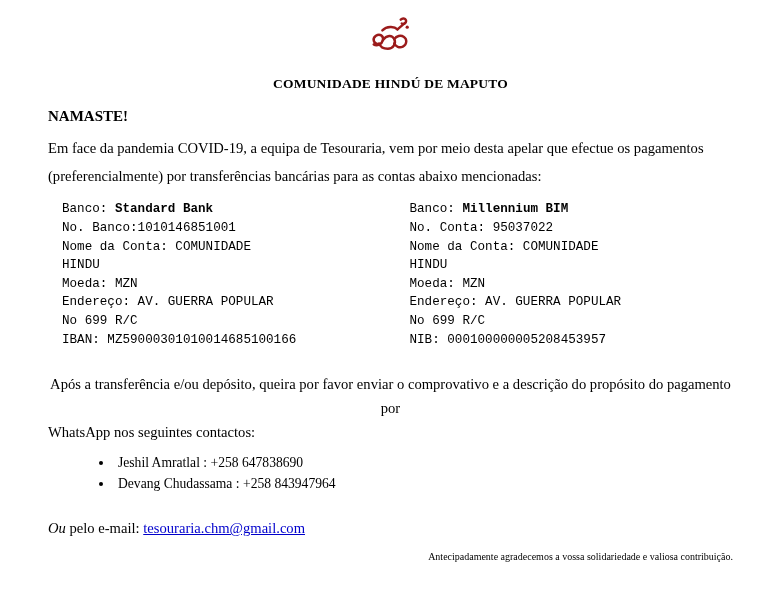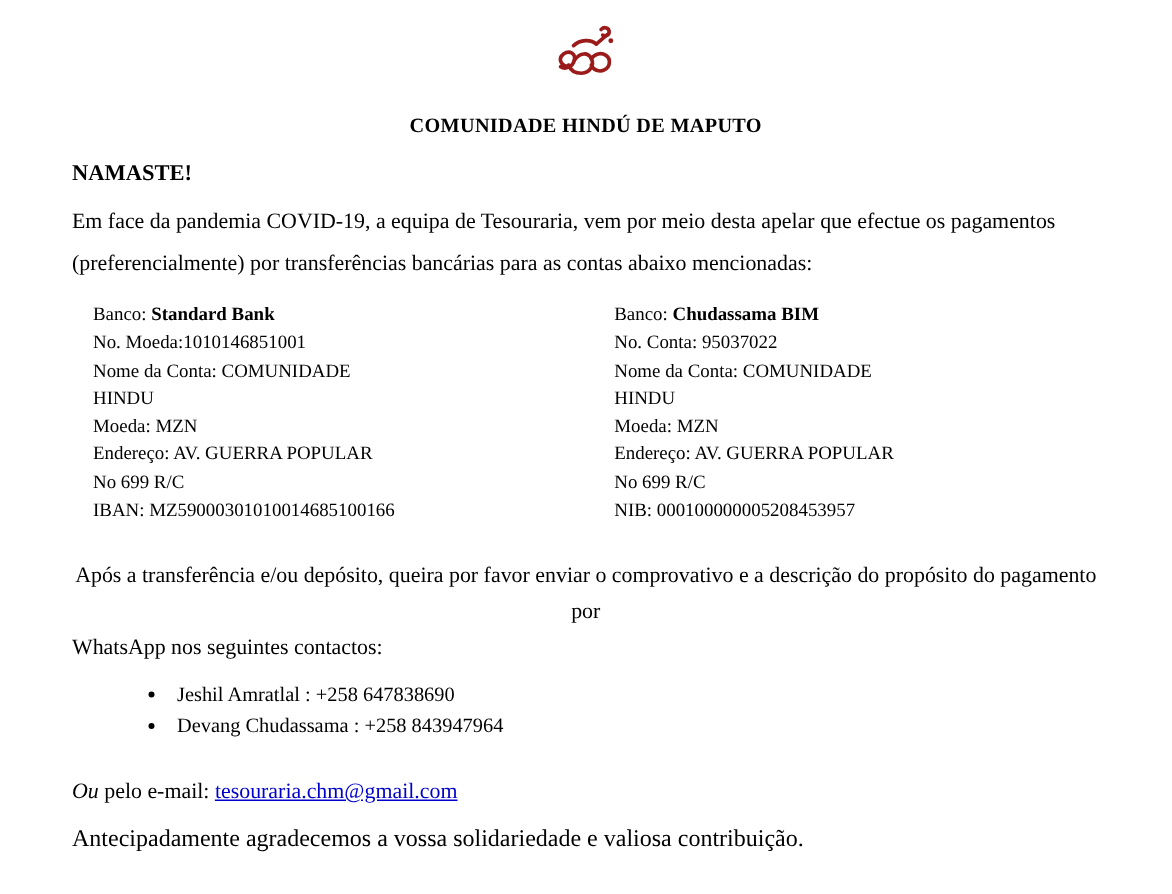--- a/index.html
+++ b/index.html
@@ -52,21 +52,21 @@
     line-height: 1.62;
     margin: 0 0 4px 0;
   }
   .para.tight {
     margin-bottom: 10px;
   }
   .bank-block {
     display: flex;
     margin: 12px 0 24px 0;
     padding-left: 14px;
-    font-family: Liberation Serif, serif;
+    font-family: Liberation Mono, monospace;
     font-size: 12.6px;
     line-height: 1.48;
   }
   .bank-col {
     width: 50%;
     box-sizing: border-box;
   }
   .bank-col.second {
     padding-left: 12px;
   }
@@ -98,22 +98,23 @@
     margin: 26px 0 0 0;
   }
   .email-line .ou {
     font-style: italic;
   }
   .email-link {
     color: #0000cc;
     text-decoration: underline;
   }
   .thanks {
-    font-size: 16px;
+    font-size: 10px;
     margin: 14px 0 0 0;
+    text-align: right;
   }
 </style>
 </head>
 <body>
 
 <div class="page">
 
   <div class="logo-area">
     <svg class="om-logo" viewBox="0 0 100 100" aria-hidden="true">
       <g fill="none" stroke="#9b1b1b" stroke-width="4.5" stroke-linecap="round">
@@ -131,30 +132,30 @@
   <div class="doc-title">COMUNIDADE HINDÚ DE MAPUTO</div>
 
   <div class="namaste">NAMASTE!</div>
 
   <p class="para">Em face da pandemia COVID-19, a equipa de Tesouraria, vem por meio desta apelar que efectue os pagamentos</p>
   <p class="para tight">(preferencialmente) por transferências bancárias para as contas abaixo mencionadas:</p>
 
   <div class="bank-block">
     <div class="bank-col">
       <div class="bank-line"><span>Banco:</span> <b>Standard Bank</b></div>
-      <div class="bank-line">No. Moeda:1010146851001</div>
+      <div class="bank-line">No. Banco:1010146851001</div>
       <div class="bank-line">Nome da Conta: COMUNIDADE</div>
       <div class="bank-line">HINDU</div>
       <div class="bank-line">Moeda: MZN</div>
       <div class="bank-line">Endereço: AV. GUERRA POPULAR</div>
       <div class="bank-line">No 699 R/C</div>
       <div class="bank-line">IBAN: MZ59000301010014685100166</div>
     </div>
     <div class="bank-col second">
-      <div class="bank-line"><span>Banco:</span> <b>Chudassama BIM</b></div>
+      <div class="bank-line"><span>Banco:</span> <b>Millennium BIM</b></div>
       <div class="bank-line">No. Conta: 95037022</div>
       <div class="bank-line">Nome da Conta: COMUNIDADE</div>
       <div class="bank-line">HINDU</div>
       <div class="bank-line">Moeda: MZN</div>
       <div class="bank-line">Endereço: AV. GUERRA POPULAR</div>
       <div class="bank-line">No 699 R/C</div>
       <div class="bank-line">NIB: 000100000005208453957</div>
     </div>
   </div>
 

